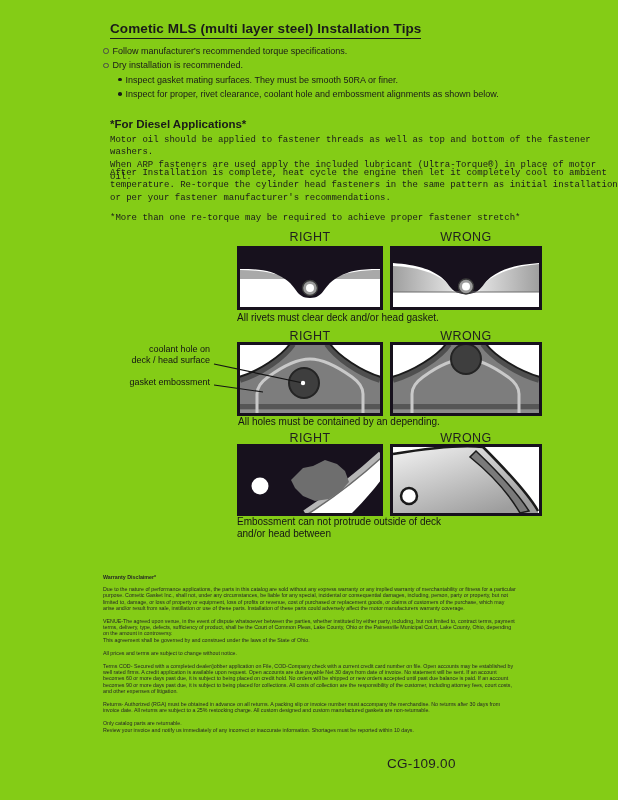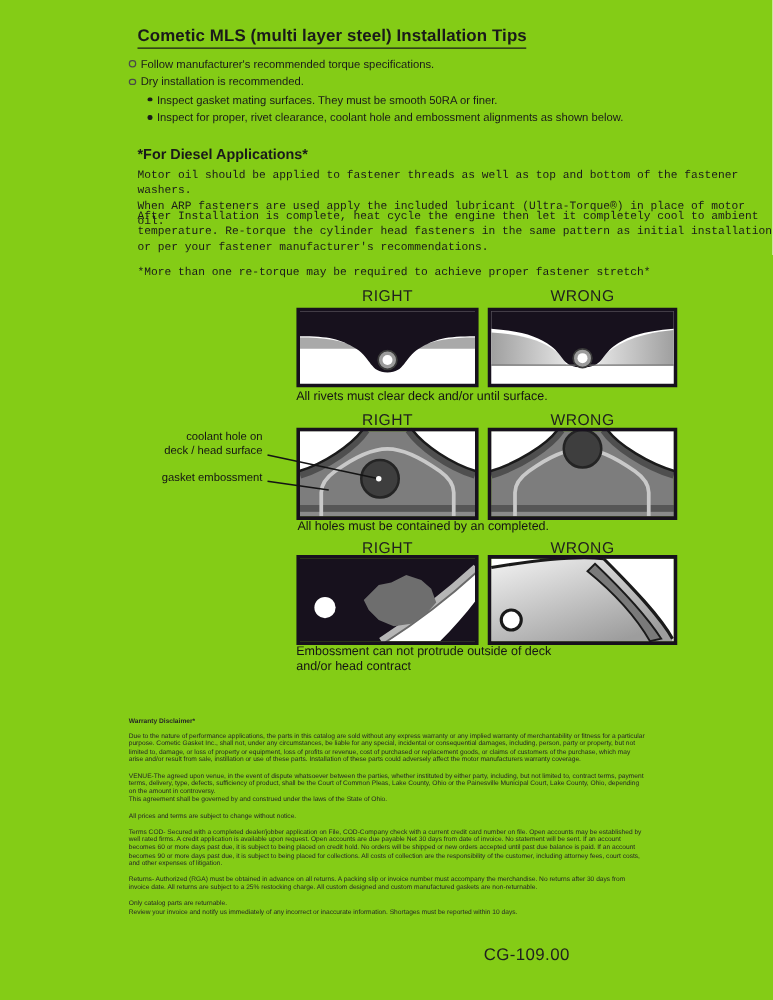--- a/index.html
+++ b/index.html
@@ -115,21 +115,21 @@
     </defs>
     <rect x="1.5" y="1.5" width="149" height="61" fill="#ffffff" stroke="#17111d" stroke-width="3"></rect>
     <path d="M3,20 C26,21 44,26 56,36 C60,40 62,43 63,46 L3,46 Z" fill="url(#gw1)"></path>
     <path d="M149,18 C126,20 108,26 96,36 C92,40 90,43 89,46 L149,46 Z" fill="url(#gw2)"></path>
     <path d="M3,3 H149 V17 C124,19 112,23 101,31 C91,38.5 92,48 76,48 C60,48 61,38.5 51,31 C40,23 28,19 3,17 Z" fill="#17111d"></path>
     <line x1="3" y1="46" x2="149" y2="46" stroke="#6d6d6d" stroke-width="1"></line>
     <circle cx="76" cy="40.5" r="7.5" fill="#9c9c9c" stroke="#3a3a3a" stroke-width="1.4"></circle>
     <circle cx="76" cy="40.5" r="4" fill="#ffffff"></circle>
   </svg>
 
-  <div class="abs caption" style="top:312px; left:237px;">All rivets must clear deck and/or until surface.</div>
+  <div class="abs caption" style="top:312px; left:237px;">All rivets must clear deck and/or head gasket.</div>
 
   <div class="abs rw-labels" style="top:329px;">
     <span class="rlab">RIGHT</span>
     <span class="wlab">WRONG</span>
   </div>
 
   <div class="abs ann" style="top:344px;">coolant hole on
 deck / head surface</div>
   <div class="abs ann" style="top:377px;">gasket embossment</div>
 
@@ -162,21 +162,21 @@
     <circle cx="76" cy="17" r="15" fill="#3e3e3e" stroke="#242424" stroke-width="2"></circle>
     <rect x="1.5" y="1.5" width="149" height="71" fill="none" stroke="#17111d" stroke-width="3"></rect>
   </svg>
 
   <svg class="abs" style="top:340px; left:108px; z-index:5;" width="210" height="62" viewBox="0 0 210 62">
     <line x1="106" y1="24" x2="195" y2="43" stroke="#141414" stroke-width="1.2"></line>
     <circle cx="195" cy="43" r="2.2" fill="#ffffff"></circle>
     <line x1="106" y1="45" x2="155" y2="52" stroke="#141414" stroke-width="1.2"></line>
   </svg>
 
-  <div class="abs caption" style="top:416px; left:238px;">All holes must be contained by an completed.</div>
+  <div class="abs caption" style="top:416px; left:238px;">All holes must be contained by an depending.</div>
 
   <div class="abs rw-labels" style="top:431px;">
     <span class="rlab">RIGHT</span>
     <span class="wlab">WRONG</span>
   </div>
 
   <svg class="abs dbox" style="top:444px; left:237px;" width="146" height="72" viewBox="0 0 146 72">
     <rect x="3" y="3" width="140" height="66" fill="#17111d"></rect>
     <path d="M144,10 C120,32 94,52 68,69 L144,69 Z" fill="#ffffff"></path>
     <path d="M144,36 C135,48 125,59 115,69 L144,69 Z" fill="#17111d"></path>
@@ -197,21 +197,21 @@
     <rect x="3" y="3" width="146" height="66" fill="#ffffff"></rect>
     <path d="M3,10 C45,3 75,1 93,3 C116,26 138,49 148,67 L148,69 L3,69 Z" fill="url(#gw3)"></path>
     <path d="M3,10 C45,3 75,1 93,3" stroke="#1a1a1a" stroke-width="2.5" fill="none"></path>
     <path d="M93,3 C116,26 138,49 148,67" stroke="#1a1a1a" stroke-width="2.5" fill="none"></path>
     <path d="M86,7 C108,28 128,50 139,67 L130,69 C119,50 101,30 80,13 Z" fill="#7a7a7a" stroke="#1a1a1a" stroke-width="1.5"></path>
     <circle cx="19" cy="52" r="8" fill="#ffffff" stroke="#1a1a1a" stroke-width="2.5"></circle>
     <rect x="1.5" y="1.5" width="149" height="69" fill="none" stroke="#17111d" stroke-width="3"></rect>
   </svg>
 
   <div class="abs caption" style="top:516px; left:237px;">Embossment can not protrude outside of deck
-and/or head contract</div>
+and/or head between</div>
 
   <div class="abs warranty">
     <div class="wh">Warranty Disclaimer*</div>
     <p>Due to the nature of performance applications, the parts in this catalog are sold without any express warranty or any implied warranty of merchantability or fitness for a particular purpose.  Cometic Gasket Inc., shall not, under any circumstances, be liable for any special, incidental or consequential damages, including, person, party or property, but not limited to, damage, or loss of property or equipment, loss of profits or revenue, cost of purchased or replacement goods, or claims of customers of the purchase, which may arise and/or result from sale, instillation or use of these parts.  Installation of these parts could adversely affect the motor manufacturers warranty coverage.</p>
     <p>VENUE-The agreed upon venue, in the event of dispute whatsoever between the parties, whether instituted by either party, including, but not limited to, contract terms, payment terms, delivery, type, defects, sufficiency of product, shall be the Court of Common Pleas, Lake County, Ohio or the Painesville Municipal Court, Lake County, Ohio, depending on the amount in controversy.
 This agreement shall be governed by and construed under the laws of the State of Ohio.</p>
     <p>All prices and terms are subject to change without notice.</p>
     <p>Terms COD- Secured with a completed dealer/jobber application on File, COD-Company check with a current credit card number on file.  Open accounts may be established by well rated firms.  A credit application is available upon request.  Open accounts are due payable Net 30 days from date of invoice.  No statement will be sent.  If an account becomes 60 or more days past due, it is subject to being placed on credit hold.  No orders will be shipped or new orders accepted until past due balance is paid.  If an account becomes 90 or more days past due, it is subject to being placed for collections.  All costs of collection are the responsibility of the customer, including attorney fees, court costs, and other expenses of litigation.</p>
     <p>Returns- Authorized (RGA) must be obtained in advance on all returns.  A packing slip or invoice number must accompany the merchandise.  No returns after 30 days from invoice date.  All returns are subject to a 25% restocking charge.  All custom designed and custom manufactured gaskets are non-returnable.</p>
     <p>Only catalog parts are returnable.

